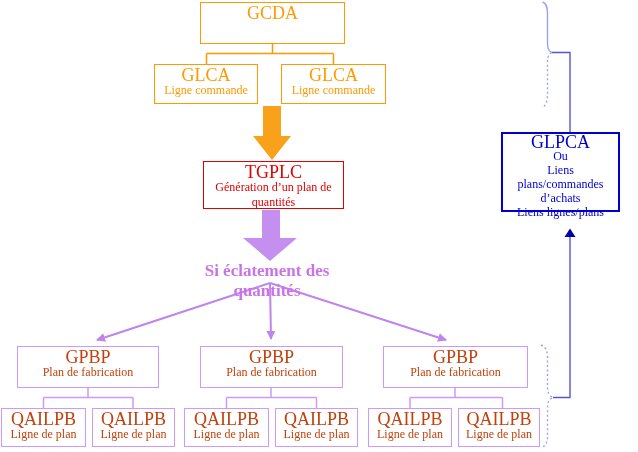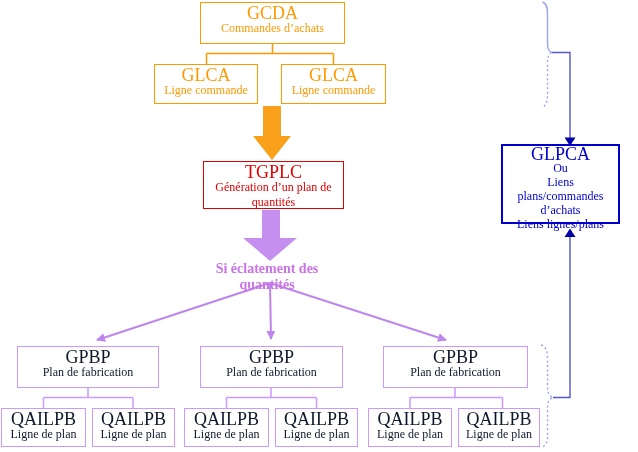--- a/index.html
+++ b/index.html
@@ -10,24 +10,24 @@
   svg.overlay{position:absolute;left:0;top:0;width:638px;height:452px;pointer-events:none;}
   .box{
     position:absolute;box-sizing:border-box;border:1px solid;
     text-align:center;padding-top:3px;font-size:12px;line-height:15px;
     background:#ffffff;
   }
   .box .code{font-weight:normal;font-size:18px;}
   .orange{border-color:#FF9900;color:#FF9900;}
   .red{border-color:#E00000;color:#E00000;}
   .blue{border-color:#0000CC;color:#0000CC;border-width:2px;padding-top:1px;line-height:14px;}
-  .purple{border-color:#CC99FF;color:#0f172a;}
+  .purple{border-color:#CC99FF;color:#c2410c;}
   .annotation{
     position:absolute;left:192px;top:261px;width:150px;text-align:center;
-    color:#C973E6;font-weight:bold;font-size:14px;
+    color:#C973E6;font-weight:bold;font-size:17px;
   }
 </style>
 </head>
 <body>
 
 <div class="canvas">
 
   <svg class="overlay" viewBox="0 0 638 452" xmlns="http://www.w3.org/2000/svg">
     <defs>
       <marker id="purpleArrow" markerUnits="userSpaceOnUse" markerWidth="12" markerHeight="10" refX="8" refY="4.5" orient="auto">
@@ -59,39 +59,38 @@
       <path d="M542.5,2 C547,3.5 547.5,8 547.5,14 L547.5,41 C547.5,48 548,50.5 551.5,52.5"></path>
       <path d="M551.5,52.5 C548,54.5 547.5,58 547.5,64 L547.5,94 C547.5,101 546,105 542.5,108" stroke-dasharray="2,2.5"></path>
     </g>
 
     <path d="M541,345 C546.5,347 547.5,352 547.5,358 L547.5,386 C547.5,392 548.5,395.5 553,397.5
              C548.5,399.5 547.5,403 547.5,409 L547.5,436 C547.5,442 546.5,445 541.5,447.5" stroke="#9BA2F0" stroke-width="1.4" fill="none" stroke-dasharray="2,2.5"></path>
   </svg>
 
   <div class="box orange" style="left:200px;top:2px;width:145px;height:42px;">
     <div class="code">GCDA</div>
-    <div class="label">Commandes d’achats</div>
   </div>
 
   <div class="box orange" style="left:154px;top:64px;width:104px;height:40px;">
     <div class="code">GLCA</div>
     <div class="label">Ligne commande</div>
   </div>
 
   <div class="box orange" style="left:281px;top:64px;width:105px;height:40px;">
     <div class="code">GLCA</div>
     <div class="label">Ligne commande</div>
   </div>
 
   <div class="box red" style="left:203px;top:161px;width:141px;height:48px;">
     <div class="code">TGPLC</div>
     <div class="label">Génération d’un plan de quantités</div>
   </div>
 
-  <div class="box blue" style="left:501px;top:144px;width:119px;height:80px;">
+  <div class="box blue" style="left:501px;top:132px;width:119px;height:80px;">
     <div class="code">GLPCA</div>
     <div class="label">Ou</div>
     <div class="label">Liens plans/commandes d’achats</div>
     <div class="label">Liens lignes/plans</div>
   </div>
 
   <div class="annotation">Si éclatement des quantités</div>
 
   <div class="box purple" style="left:17px;top:346px;width:142px;height:42px;">
     <div class="code">GPBP</div>

